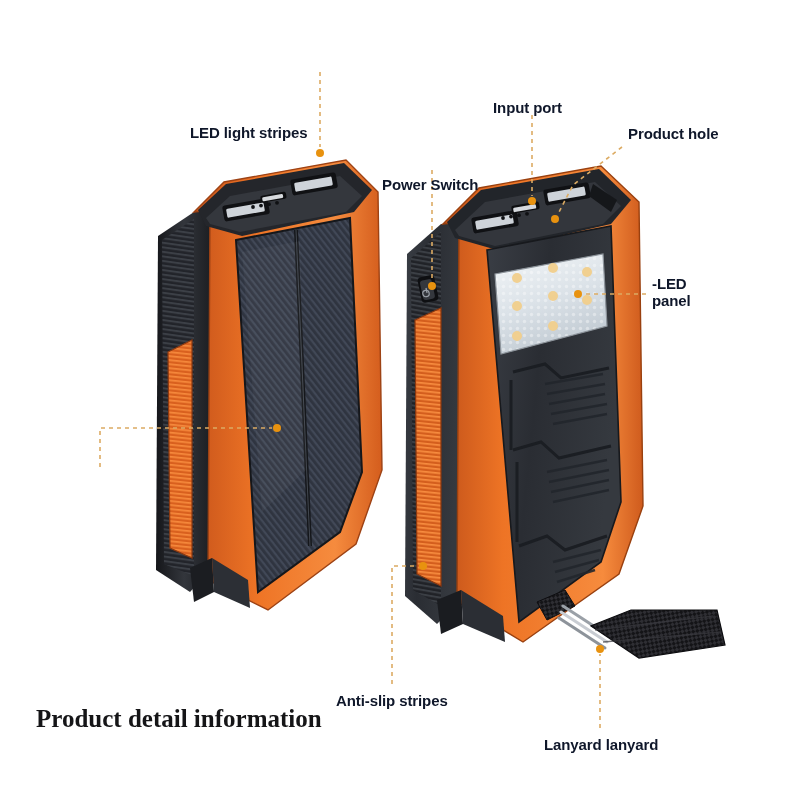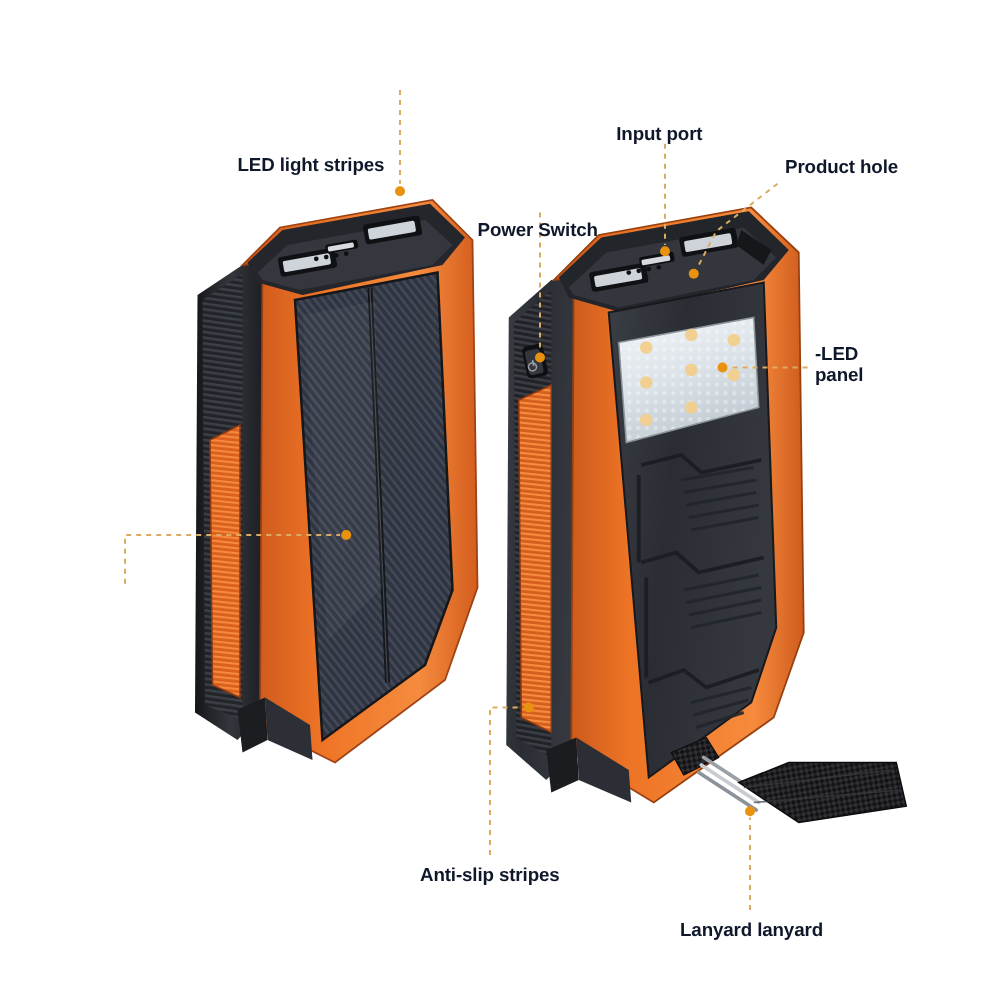--- a/index.html
+++ b/index.html
@@ -310,14 +310,15 @@
 
   <div class="label" style="left:190px;top:124px;">LED light stripes</div>
   <div class="label" style="left:382px;top:150px;margin-top:26px;">Power Switch</div>
   <div class="label" style="left:493px;top:99px;">Input port</div>
   <div class="label" style="left:628px;top:125px;">Product hole</div>
   <div class="label" style="left:652px;top:275px;">-LED
 panel</div>
   <div class="label" style="left:336px;top:692px;text-align:center;">Anti-slip stripes</div>
   <div class="label" style="left:544px;top:736px;">Lanyard lanyard</div>
 
+  <div class="title" style="left:36px;top:705px;">Product detail information</div>
 
 </div>
 
 </body></html>

